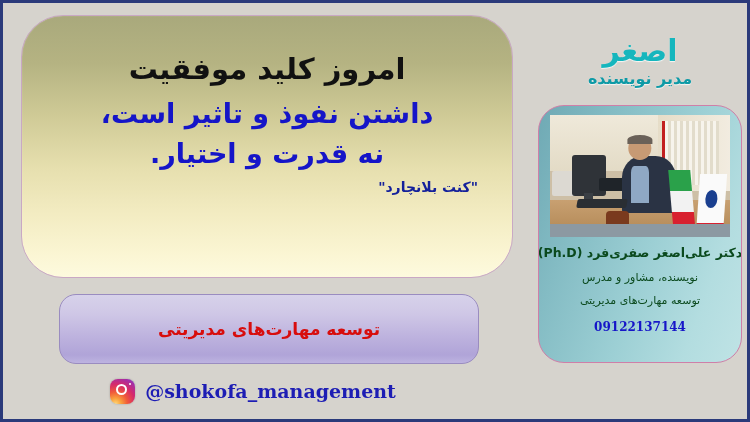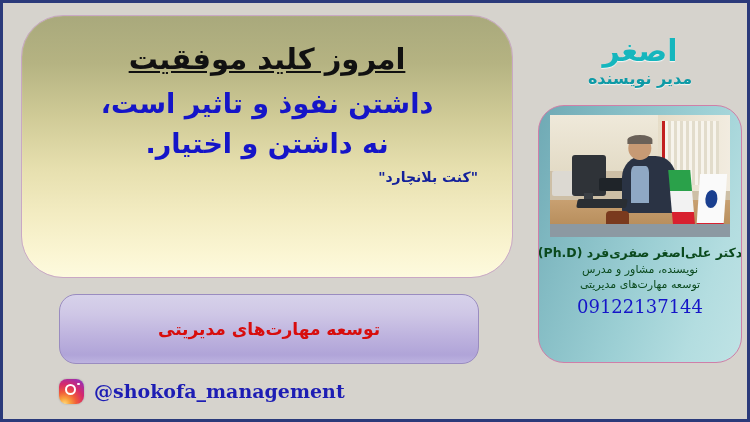--- a/index.html
+++ b/index.html
@@ -54,22 +54,21 @@
     direction: rtl;
     font-weight: bold;
     letter-spacing: .5px;
     line-height: 1.08;
     white-space: nowrap;
   }
 
   .q1 {
     color: #111111;
     font-size: 29px;
-    margin-top: 12px;
-    text-decoration: underline;
+    margin-top: 22px;
   }
   .q2 {
     color: #111111;
     font-size: 27px;
     margin-top: 12px;
   }
   .q3 {
     color: #1515c8;
     font-size: 27px;
     margin-top: 14px;
@@ -133,27 +132,27 @@
     color: #0b4a14;
     white-space: nowrap;
     line-height: 1.1;
   }
   .brand-en .cap { color: #d80d0d; }
 
   
 
   .social-row {
     position: absolute;
-    left: 56px;
+    left: 40px;
     top: 371px;
     width: 420px;
     height: 34px;
     display: flex;
     align-items: center;
-    justify-content: flex-start;
+    justify-content: center;
     direction: ltr;
     gap: 10px;
   }
 
   .ig-icon {
     width: 25px;
     height: 25px;
     border-radius: 8px;
     background: radial-gradient(circle at 22% 100%,
                 #ffd87a 0%, #f9a03c 18%, #f05a3a 38%,
@@ -368,43 +367,43 @@
     border-radius: 4px 4px 2px 2px;
   }
 
   
   .contact {
     width: 100%;
     margin-top: 8px;
     display: flex;
     flex-direction: column;
     align-items: center;
-    gap: 2px;
+    gap: 10px;
   }
 
   .c-line {
     direction: rtl;
     white-space: nowrap;
     line-height: 1.25;
   }
   .c-name {
     color: #0b4a1e;
     font-size: 12.5px;
     font-weight: bold;
   }
   .c-role, .c-field {
     color: #0b4a1e;
     font-size: 11px;
     font-weight: normal;
   }
   .c-phone {
     direction: ltr;
     color: #1515c8;
-    font-size: 18px;
-    font-weight: normal;
+    font-size: 12px;
+    font-weight: bold;
     font-family: "DejaVu Serif", "Liberation Serif", serif;
     margin-top: 2px;
     white-space: nowrap;
   }
   .c-email {
     direction: ltr;
     color: #1515c8;
     font-size: 14px;
     font-weight: bold;
     font-family: "DejaVu Serif", "Liberation Serif", serif;
@@ -412,21 +411,21 @@
   }
 </style>
 </head>
 <body>
 
 <div class="poster">
 
   <div class="quote-card">
     <div class="q-line q1">امروز کلید موفقیت</div>
     <div class="q-line q3">داشتن نفوذ و تاثیر است،</div>
-    <div class="q-line q4">نه داشتن و اختیار.</div>
+    <div class="q-line q4">نه قدرت و اختیار.</div>
     <div class="attribution">"کنت بلانچارد"</div>
   </div>
 
   <div class="brand-banner">
     <div class="brand-fa">توسعه مهارت‌های مدیریتی</div>
   </div>
 
   <div class="social-row">
     <span class="ig-icon"></span>
     <span class="ig-handle">@shokofa_management</span>

